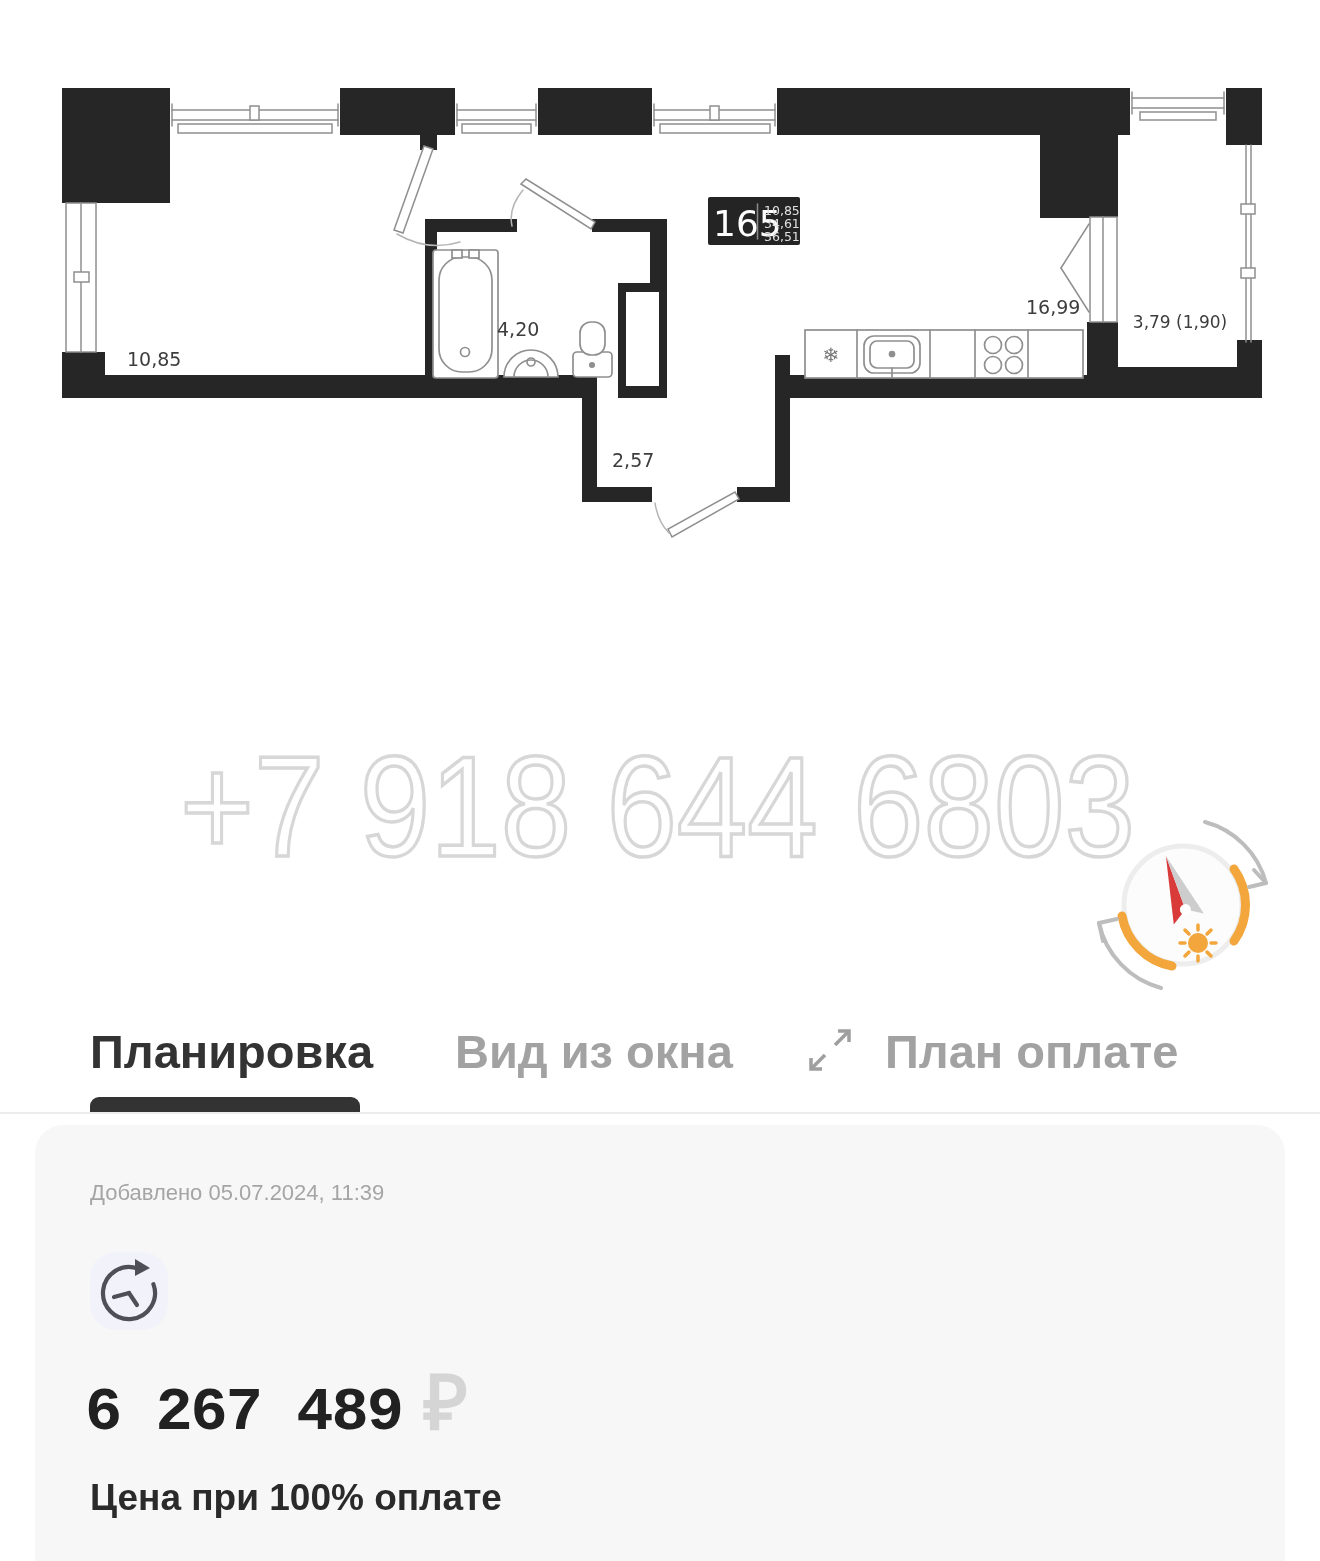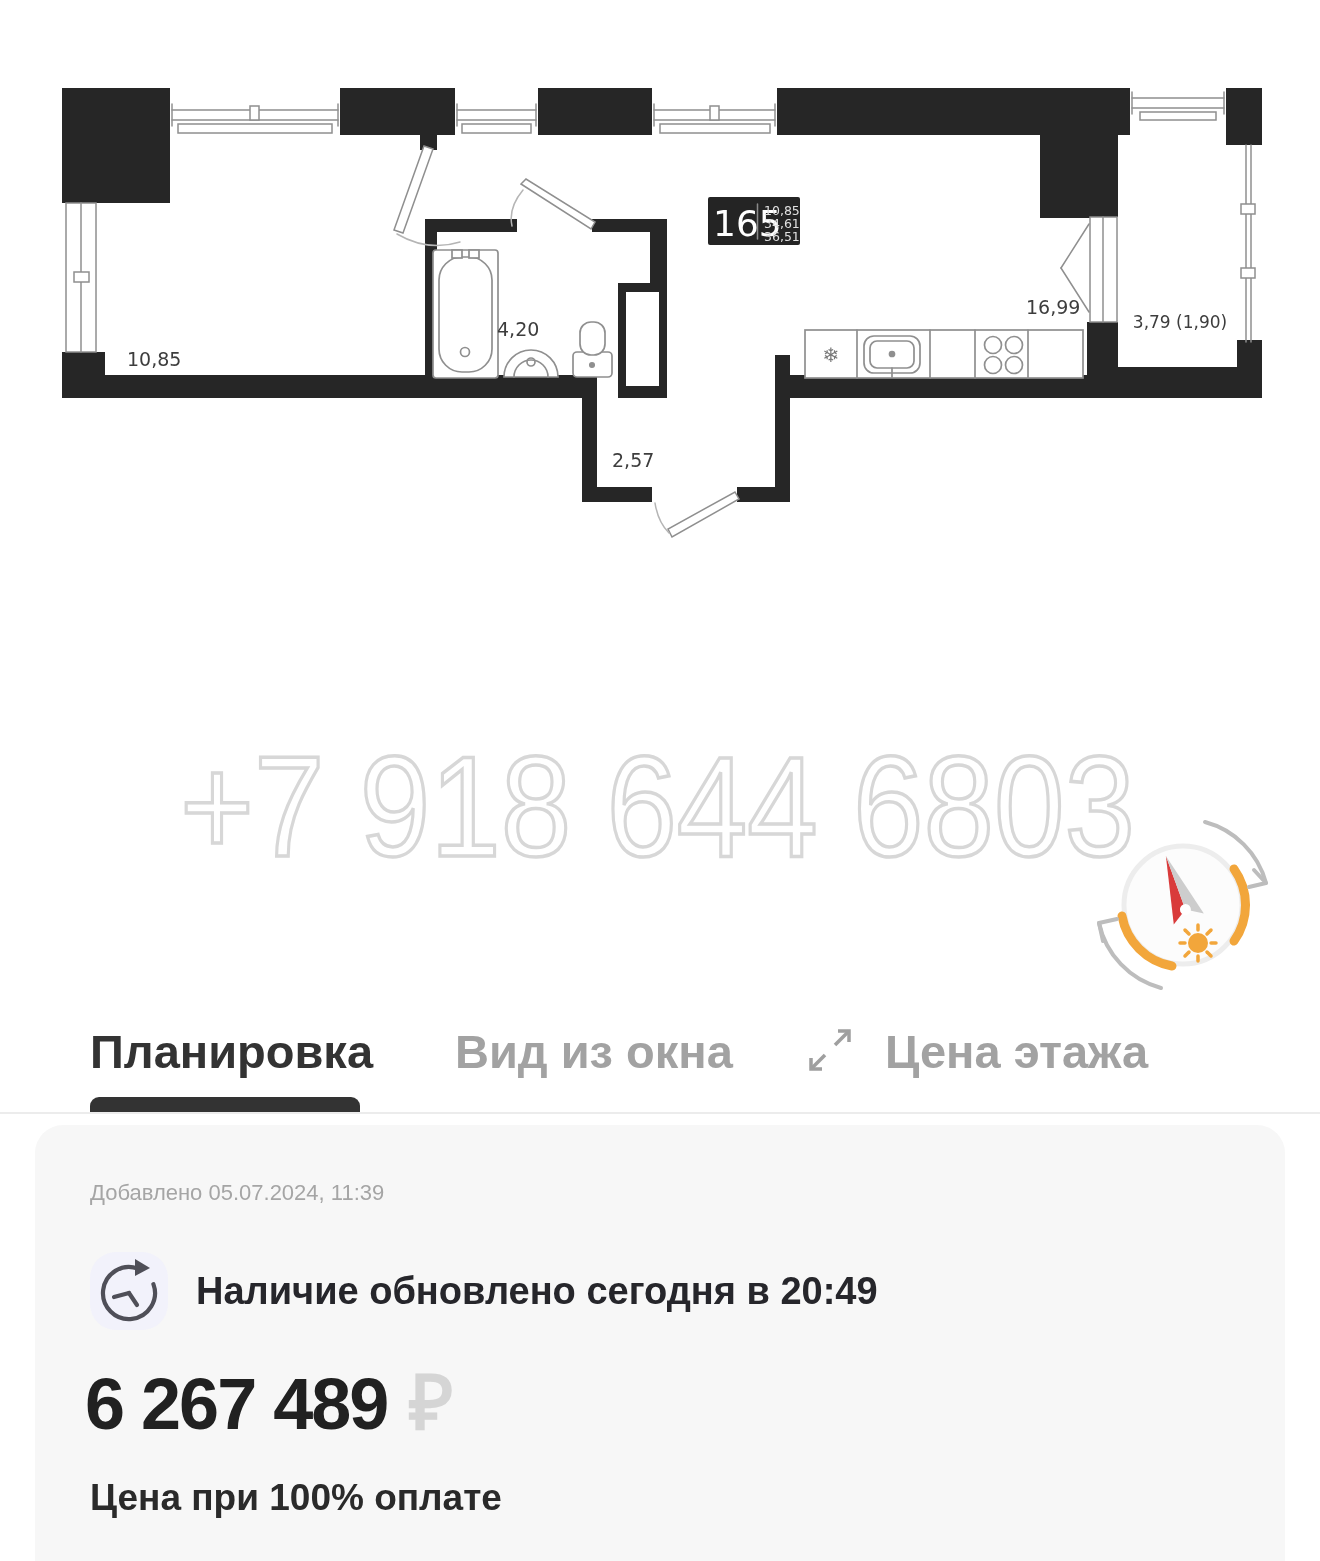--- a/index.html
+++ b/index.html
@@ -16,21 +16,21 @@
   .expand-icon{position:absolute;left:806px;top:1026px;width:48px;height:48px;cursor:pointer;}
   
   .card{position:absolute;left:35px;top:1125px;width:1250px;height:436px;
         background:#f7f7f7;border-radius:28px 28px 0 0;}
   .added{position:absolute;left:55px;top:55px;font-size:22px;color:#a5a5a5;font-weight:400;}
   .avail-row{position:absolute;left:55px;top:127px;height:78px;display:flex;align-items:center;}
   .clock-chip{width:78px;height:78px;border-radius:26px;background:#f2f2fb;
         display:flex;align-items:center;justify-content:center;flex:0 0 auto;}
   .avail-text{margin-left:28px;font-size:38px;font-weight:700;color:#26262b;white-space:nowrap;}
   .price-row{position:absolute;left:50px;top:240px;display:flex;align-items:baseline;}
-  .price-value{font-size:72px;font-weight:800;letter-spacing:-2px;color:#212121;line-height:1;}
+  .price-value{font-size:62px;font-weight:800;letter-spacing:-2px;color:#212121;line-height:1;font-family:Liberation Mono, monospace;}
   .price-cur{font-size:76px;font-weight:700;color:#d5d5d5;margin-left:22px;line-height:1;}
   .price-note{position:absolute;left:55px;top:352px;font-size:37px;font-weight:700;color:#2a2a2a;text-align:center;}
 </style>
 </head>
 <body>
 
 <div class="page">
 
   <svg class="plan-svg" width="1320" height="995" viewBox="0 0 1320 995">
     <g stroke-linecap="round">
@@ -221,37 +221,36 @@
   <div class="tab active" style="left:90px;">Планировка</div>
   <div class="tab" style="left:455px;">Вид из окна</div>
   <svg class="expand-icon" viewBox="0 0 48 48">
     <g stroke="#9f9f9f" stroke-width="3.5" fill="none">
       <line x1="29" y1="19" x2="43" y2="5"></line>
       <polyline points="32,5 43,5 43,16"></polyline>
       <line x1="19" y1="29" x2="5" y2="43"></line>
       <polyline points="16,43 5,43 5,32"></polyline>
     </g>
   </svg>
-  <div class="tab" style="left:885px;">Цена этажа</div>
+  <div class="tab" style="left:885px;">План оплате</div>
   <div class="tab-underline"></div>
   <div class="tabs-divider"></div>
 
   <div class="card">
     <div class="added">Добавлено 05.07.2024, 11:39</div>
 
     <div class="avail-row">
       <div class="clock-chip">
         <svg width="78" height="78" viewBox="0 0 78 78">
           <path d="M 63.4 32.1 A 26 26 0 1 1 47.9 16.6" fill="none" stroke="#4f4f58" stroke-width="4.2" stroke-linecap="round"></path>
           <polygon points="45,7 60,16 45,24" fill="#4f4f58"></polygon>
           <line x1="39" y1="41" x2="24" y2="45" stroke="#4f4f58" stroke-width="4.2" stroke-linecap="round"></line>
           <line x1="39" y1="41" x2="47" y2="53" stroke="#4f4f58" stroke-width="4.2" stroke-linecap="round"></line>
         </svg>
       </div>
-      <div class="avail-text">Наличие обновлено сегодня в 20:49</div>
     </div>
 
     <div class="price-row">
       <span class="price-value">6 267 489</span>
       <span class="price-cur">₽</span>
     </div>
 
     <div class="price-note">Цена при 100% оплате</div>
   </div>
 

